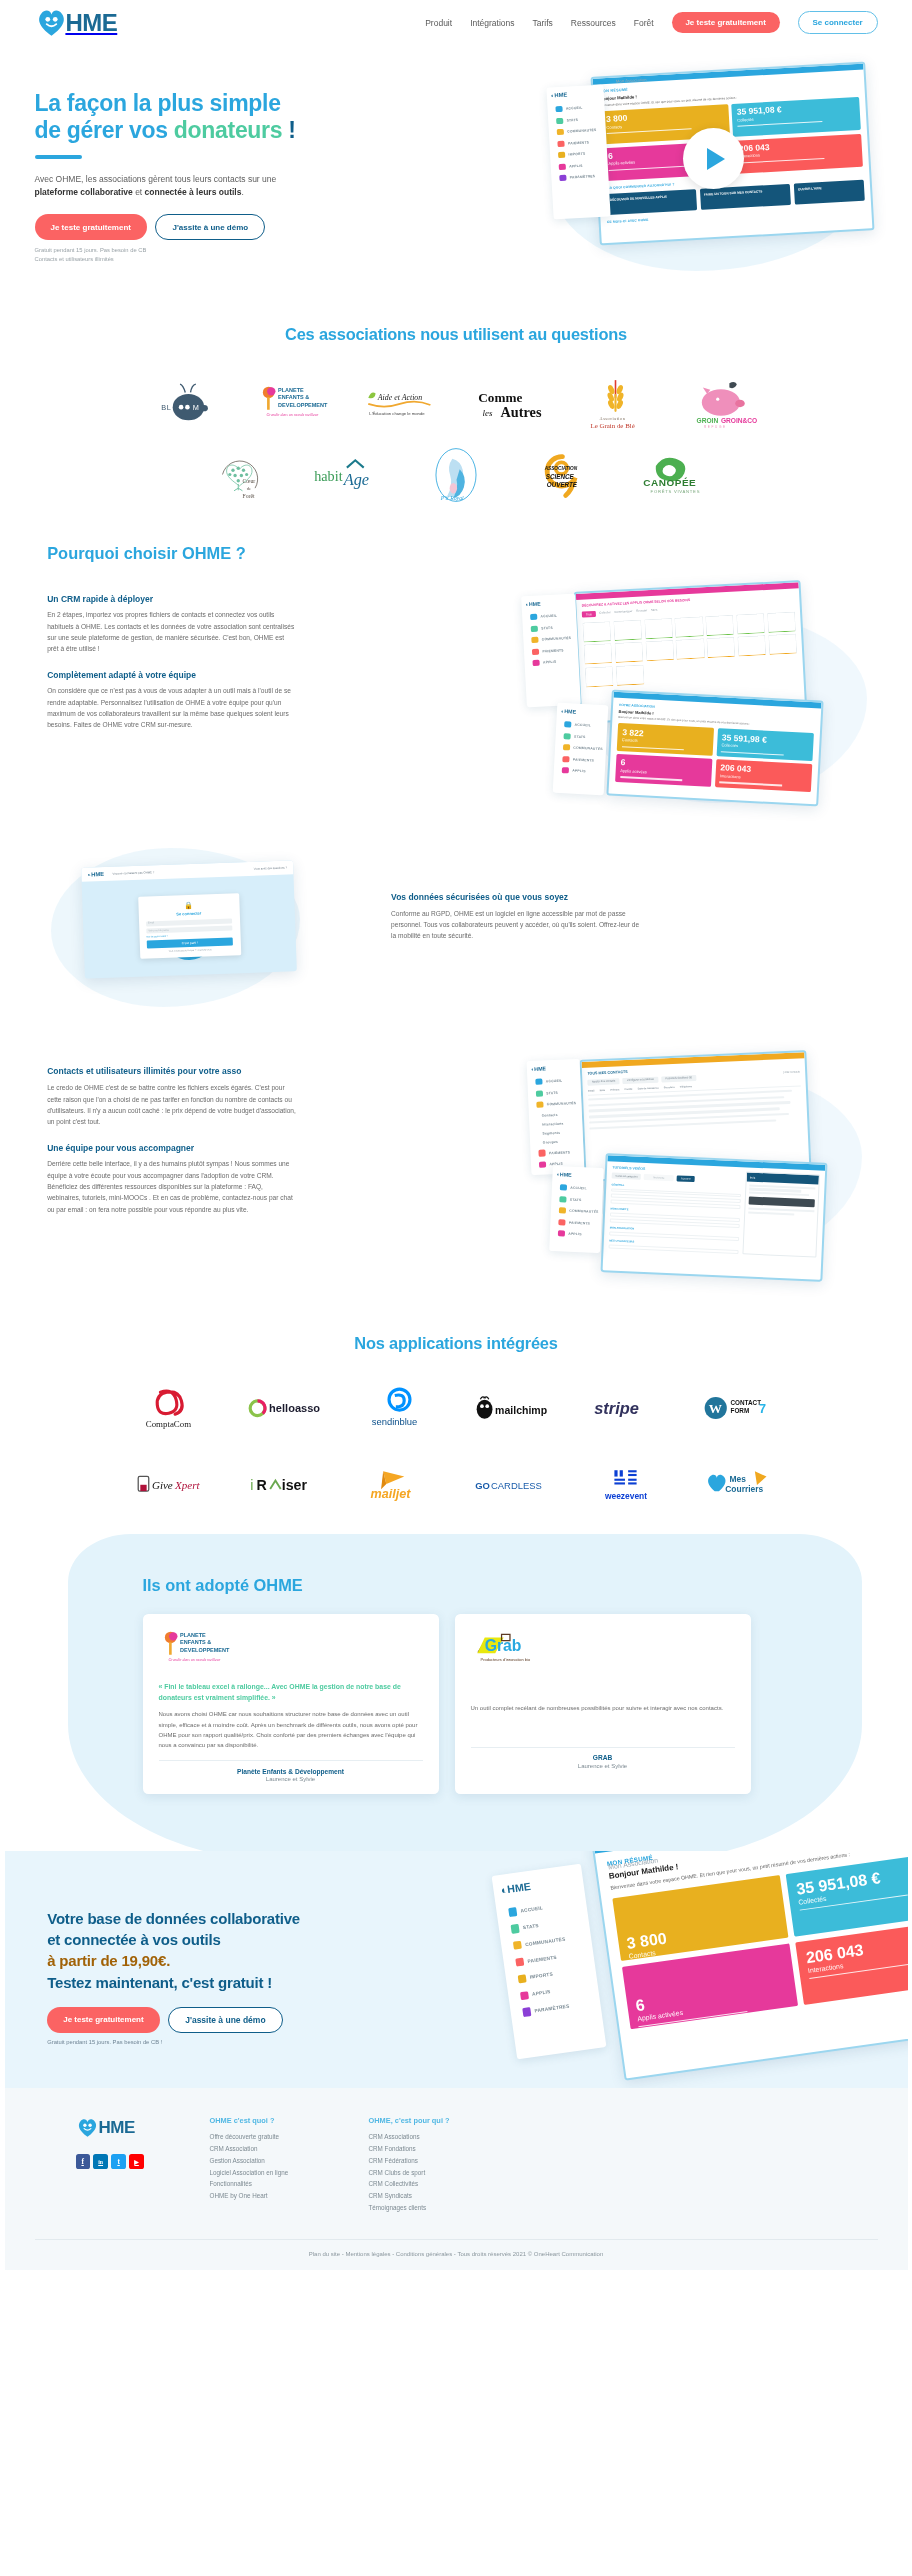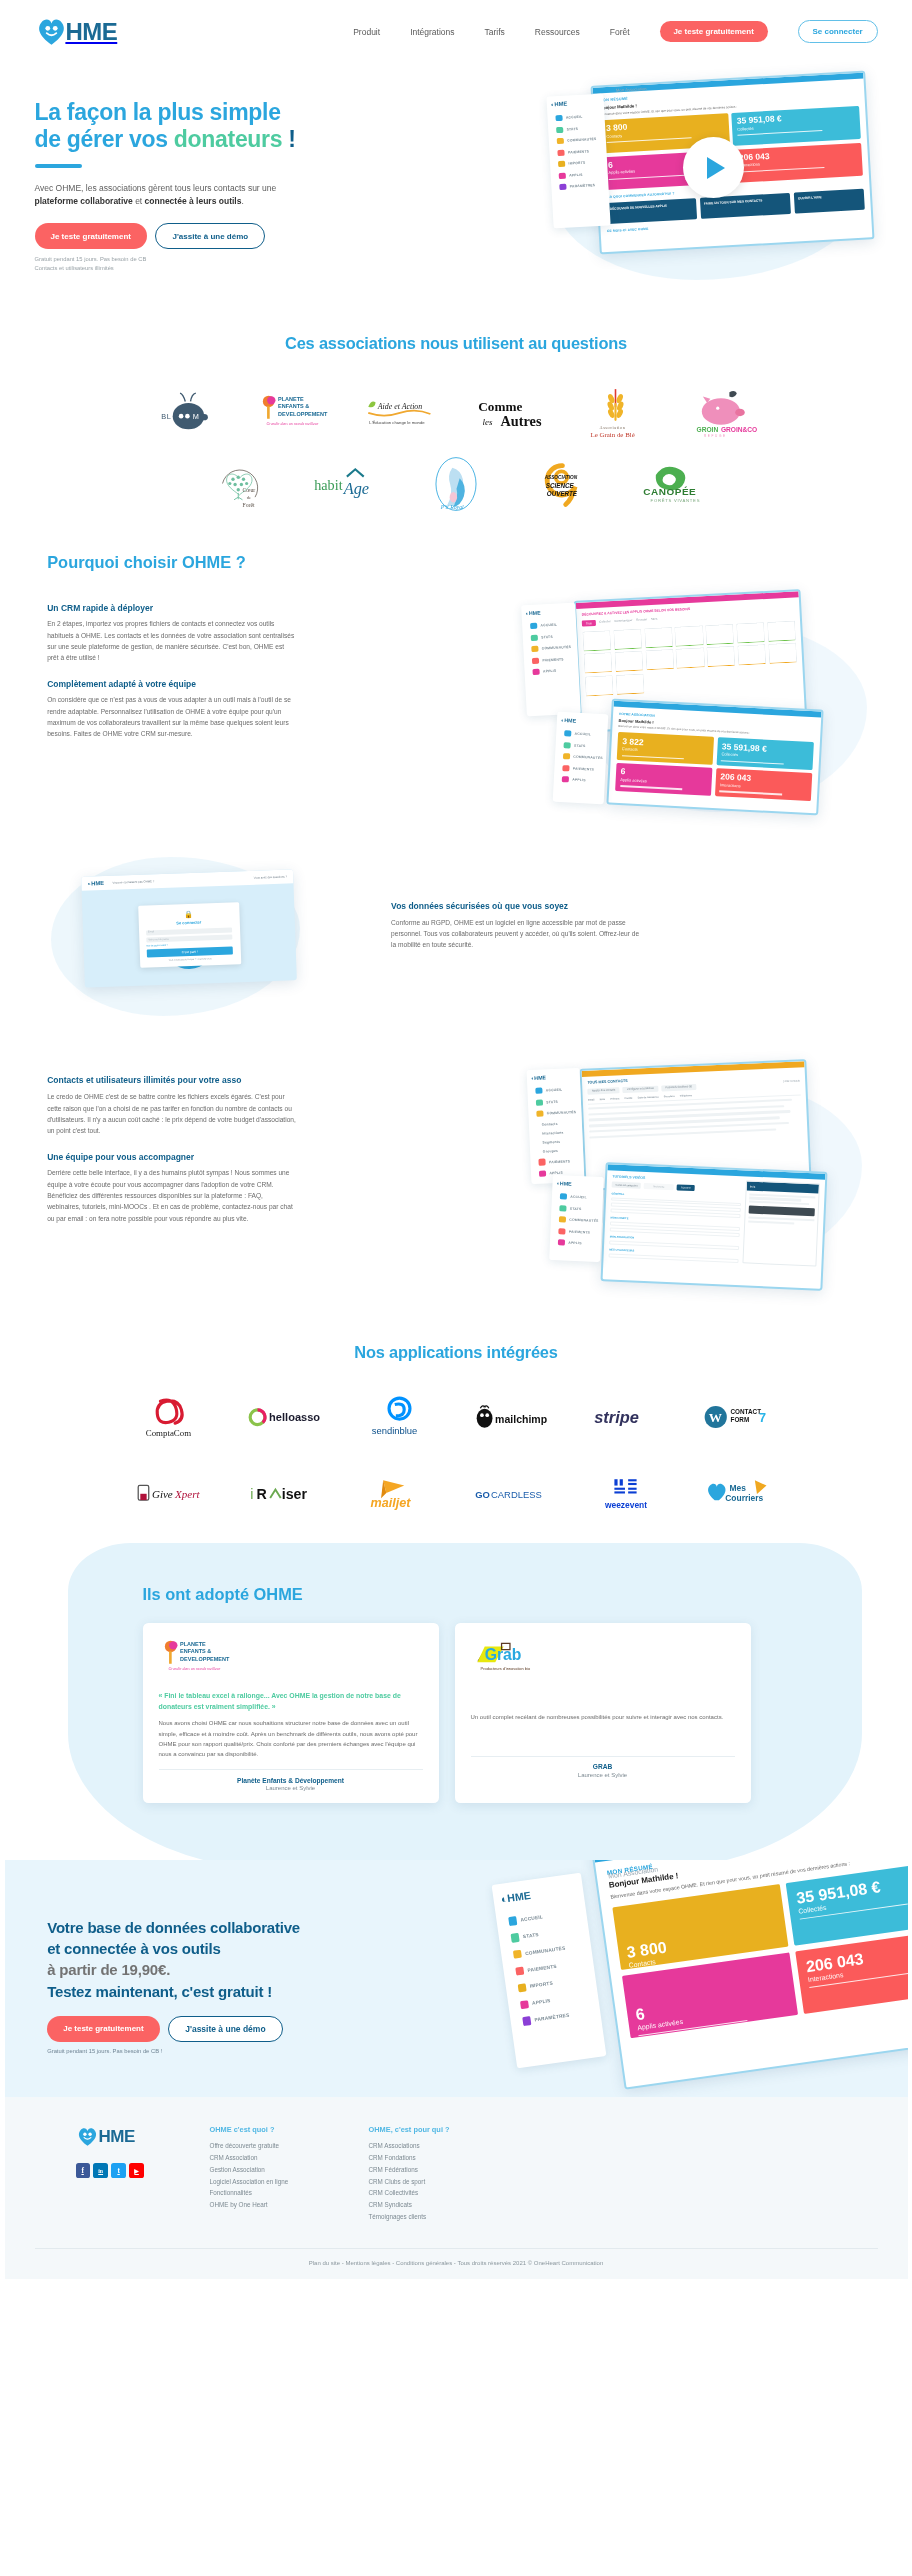--- a/index.html
+++ b/index.html
@@ -3,31 +3,31 @@
 <meta charset="utf-8">
 <style>
   * { box-sizing: border-box; margin:0; padding:0; }
   html,body { width:912px; }
   body {
     font-family: "Liberation Sans", sans-serif;
     background:#ffffff;
     color:#4a4a4a;
     -webkit-font-smoothing:antialiased;
   }
-  .wrap { width:903px; margin:10px auto; position:relative; overflow:hidden; }
+  .wrap { width:903px; margin:1px auto; position:relative; overflow:hidden; }
 
   
   header.site-header {
     height:43px; display:flex; align-items:center;
     padding:0 30px; background:#fff; position:relative; z-index:50;
   }
   .logo { display:flex; align-items:center; gap:0; }
   .logo-mark { width:33px; height:33px; position:relative; }
   .logo-text { font-size:24px; font-weight:bold; color:#1b6a94; letter-spacing:-0.5px; margin-left:-2.1px;}
-  .nav { margin-left:auto; display:flex; align-items:center; gap:30px; }
+  .nav { margin-left:auto; display:flex; align-items:center; gap:18px; }
   .nav a.nav-link {
     font-size:8.5px; color:#5a5a5a; text-decoration:none; white-space:nowrap;
   }
   .btn {
     display:inline-flex; align-items:center; justify-content:center;
     border-radius:16px; font-weight:bold; white-space:nowrap; cursor:pointer;
     text-decoration:none;
   }
   .btn-primary { background:#fb6363; color:#fff; padding:6.3px 13.8px; font-size:8px; border:none; }
   .btn-outline-blue { background:#fff; color:#2ba6de; padding:5.8px 13.8px; font-size:8px; border:0.8px solid #62c0e8; }
@@ -116,21 +116,21 @@
   .testi-who { font-size:6px; color:#7d8a92; margin-top:1.6px; }
   .dots { display:flex; gap:5.3px; justify-content:center; }
   .dot { width:6.9px;height:6.9px;border-radius:50%; background:#c3c9cc; }
   .dot.active { background:#2ba6de; }
 
   
   .cta-band { background:#e8f5fc; position:relative; padding:39px 30px 43px; overflow:hidden; }
   .cta-h {
     font-size:15px; line-height:1.42; font-weight:bold; color:#0f5e8a; letter-spacing:-0.2px;
   }
-  .cta-h .red { color:#737373; }
+  .cta-h .red { color:#a16207; }
   .cta-btns { display:flex; gap:8.5px; margin-top:13.8px; }
   .cta-note { font-size:5.8px; color:#6f8494; margin-top:5.8px; }
 
   
   footer.site-footer { background:#f4f8fa; padding:27.5px 30px 0; }
   .foot-cols { display:flex; }
   .foot-brand { width:175px; padding-left:41px; }
   .foot-logo-text { font-size:17px; font-weight:bold; color:#1b6a94; letter-spacing:-0.5px; }
   .social { display:flex; gap:3.7px; margin-top:13.8px; }
   .soc {

